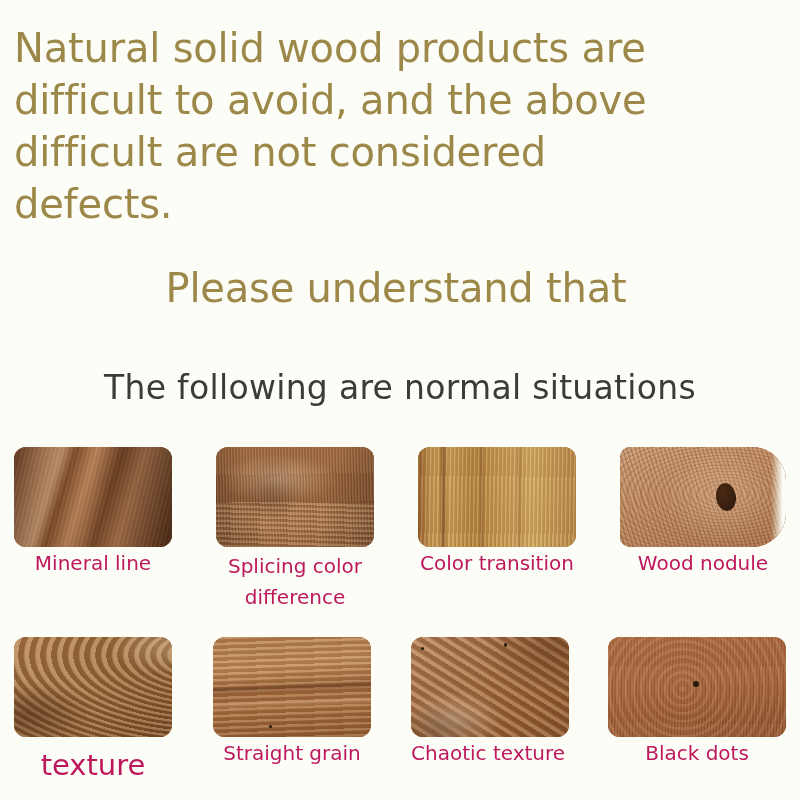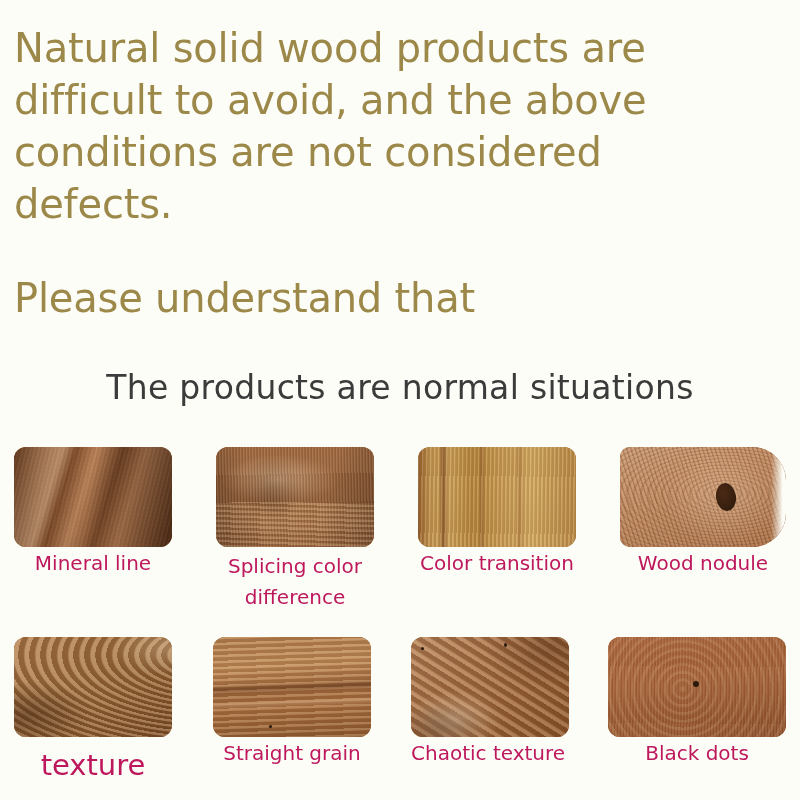--- a/index.html
+++ b/index.html
@@ -32,23 +32,23 @@
   .gold-line {
     color: #9c8849;
     font-family: "DejaVu Sans", sans-serif;
     font-size: 40px;
     line-height: 52px;
     letter-spacing: -0.2px;
     white-space: nowrap;
     font-weight: 400;
   }
   .gold-line.indent {
-    text-align: left;
+    text-align: center;
     padding-right: 8px;
-    margin-top: 42px;
+    margin-top: 32px;
   }
 
   
   .section-heading {
     position: absolute;
     left: 0;
     top: 368px;
     width: 800px;
     text-align: center;
     color: #3b3b3b;
@@ -120,26 +120,26 @@
   }
 </style>
 </head>
 <body>
 
 <div id="page">
 
   <div class="gold-block">
     <div class="gold-line">Natural solid wood products are</div>
     <div class="gold-line">difficult to avoid, and the above</div>
-    <div class="gold-line">conditions are not considered</div>
+    <div class="gold-line">difficult are not considered</div>
     <div class="gold-line">defects.</div>
     <div class="gold-line indent">Please understand that</div>
   </div>
 
-  <div class="section-heading">The products are normal situations</div>
+  <div class="section-heading">The following are normal situations</div>
 
   <div class="row row-1">
 
     <div class="cell" style="left:14px;width:158px;">
       <div class="swatch">
         <div class="grain" style="background:
             linear-gradient(108deg, rgba(255,255,255,0.00) 0%, rgba(255,230,200,0.35) 26%, rgba(60,28,12,0.30) 33%, rgba(255,235,205,0.20) 44%, rgba(30,14,6,0.35) 58%, rgba(255,228,196,0.18) 70%, rgba(40,18,8,0.25) 100%),
             linear-gradient(98deg, #5d3419 0%, #8d5730 22%, #a8673a 48%, #7d4824 72%, #4e2a13 100%);"></div>
         <div class="grain" style="background:repeating-linear-gradient(104deg, rgba(255,255,255,0.055) 0px, rgba(255,255,255,0.055) 1px, rgba(0,0,0,0.045) 2px, rgba(0,0,0,0.045) 4px);opacity:.8"></div>
       </div>

